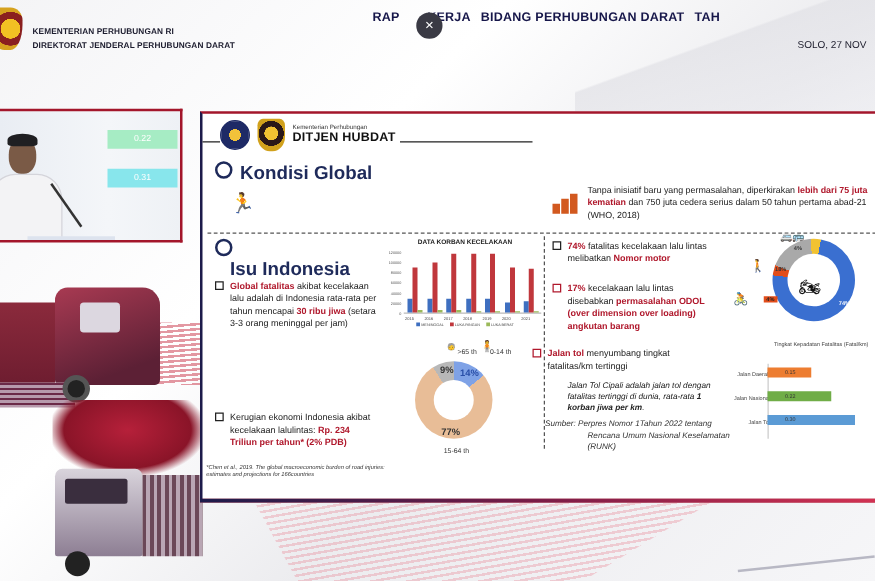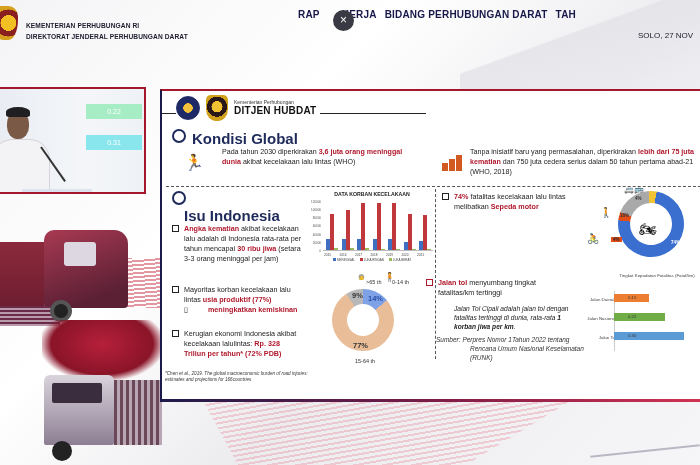--- a/index.html
+++ b/index.html
@@ -188,48 +188,41 @@
   <div class="s-hline"></div>
   <div class="s-logo1"></div>
   <div class="s-logo2"></div>
   <div class="s-ministry">Kementerian Perhubungan</div>
   <div class="s-hubdat">DITJEN HUBDAT</div>
   <div class="s-hline2"></div>
 
   <div class="sec-icon" style="left:10px;top:38px;"></div>
   <div class="sec-title" style="left:30px;top:39px;">Kondisi Global</div>
   <div class="run-icon">🏃</div>
-  <div class="body-txt" style="left:60px;top:56px;width:185px;">
-    <span>Pada tahun 2030 diperkirakan </span><span class="hl">3,6 juta orang meninggal dunia</span><span> akibat kecelakaan lalu lintas (WHO)</span>
-  </div>
   <div class="grow-icon">
     <span style="left:0;height:8px;"></span>
       <span style="left:7px;height:12px;"></span>
       <span style="left:14px;height:16px;"></span>
   </div>
   <div class="body-txt" style="left:308px;top:56px;width:240px;">
     <span>Tanpa inisiatif baru yang permasalahan, diperkirakan </span><span class="hl">lebih dari 75 juta kematian</span><span> dan 750 juta cedera serius dalam 50 tahun pertama abad-21 (WHO, 2018)</span>
   </div>
 
   <div class="dash-h" style="left:4px;top:95px;width:540px;"></div>
 
   <div class="sec-icon" style="left:10px;top:100px;"></div>
   <div class="sec-title" style="left:22px;top:116px;">Isu Indonesia</div>
 
   <div class="ul" style="left:22px;top:133px;width:118px;">
     <span class="box"></span>
-    <span class="hl">Angka kematian</span><span> akibat kecelakaan lalu adalah di Indonesia rata-rata per tahun mencapai </span><span class="hl">30 ribu jiwa</span><span> (setara 3-3 orang meninggal per jam)</span>
-  </div>
-  <div class="ul" style="left:22px;top:194px;width:118px;">
-    <span class="box"></span>
-    <span>Mayoritas korban kecelakaan lalu lintas </span><span class="hl">usia produktif (77%)</span><br><span>▯</span>&nbsp;&nbsp;&nbsp;&nbsp;&nbsp;&nbsp;&nbsp;&nbsp;&nbsp;&nbsp;<span class="hl">meningkatkan kemiskinan</span>
+    <span class="hl">Global fatalitas</span><span> akibat kecelakaan lalu adalah di Indonesia rata-rata per tahun mencapai </span><span class="hl">30 ribu jiwa</span><span> (setara 3-3 orang meninggal per jam)</span>
   </div>
   <div class="ul" style="left:22px;top:238px;width:118px;">
     <span class="box"></span>
-    <span>Kerugian ekonomi Indonesia akibat kecelakaan lalulintas: </span><span class="hl">Rp. 328 Triliun per tahun* (72% PDB)</span>
+    <span>Kerugian ekonomi Indonesia akibat kecelakaan lalulintas: </span><span class="hl">Rp. 234 Triliun per tahun* (2% PDB)</span>
   </div>
   <div class="footnote" style="top:280px;width:150px;">*Chen et al., 2019. The global macroeconomic burden of road injuries: estimates and projections for 166countries</div>
 
   <div class="chart">
     <div class="chart-title">DATA KORBAN KECELAKAAN</div>
     <div class="ytick" style="top:58px;">0</div>
     <div class="ytick" style="top:50px;">20000</div>
     <div class="ytick" style="top:42px;">40000</div>
     <div class="ytick" style="top:33px;">60000</div>
     <div class="ytick" style="top:25px;">80000</div>
@@ -295,21 +288,25 @@
   <div class="donut"></div>
   <div class="d-lbl" style="left:190px;top:200px;">9%</div>
   <div class="d-lbl" style="left:206px;top:203px;color:#2a4fa8;">14%</div>
   <div class="d-lbl" style="left:191px;top:250px;">77%</div>
   <div class="d-small" style="left:193px;top:267px;">15-64 th</div>
 
   <div class="dash-v" style="left:273px;top:98px;height:170px;"></div>
 
   <div class="ul" style="left:292px;top:101px;width:118px;">
     <span class="box"></span>
-    <span class="hl">74%</span><span> fatalitas kecelakaan lalu lintas melibatkan </span><span class="hl">Sepeda motor</span>
+    <span class="hl">74%</span><span> fatalitas kecelakaan lalu lintas melibatkan </span><span class="hl">Nomor motor</span>
+  </div>
+  <div class="ul" style="left:292px;top:135px;width:118px;">
+    <span class="box red"></span>
+    <span class="hl">17%</span><span> kecelakaan lalu lintas disebabkan </span><span class="hl">permasalahan ODOL (over dimension over loading) angkutan barang</span>
   </div>
   <div class="ul" style="left:276px;top:187px;width:118px;">
     <span class="box red"></span>
     <span class="hl">Jalan tol</span><span> menyumbang tingkat fatalitas/km tertinggi</span>
   </div>
   <div class="body-txt em" style="left:292px;top:213px;width:118px;font-size:6.6px;line-height:9px;">
     <span>Jalan Tol Cipali adalah jalan tol dengan fatalitas tertinggi di dunia, rata-rata </span><span style="font-weight:bold;">1 korban jiwa per km</span><span>.</span>
   </div>
   <div class="source" style="left:274px;top:244px;">
     <span>Sumber:</span>

